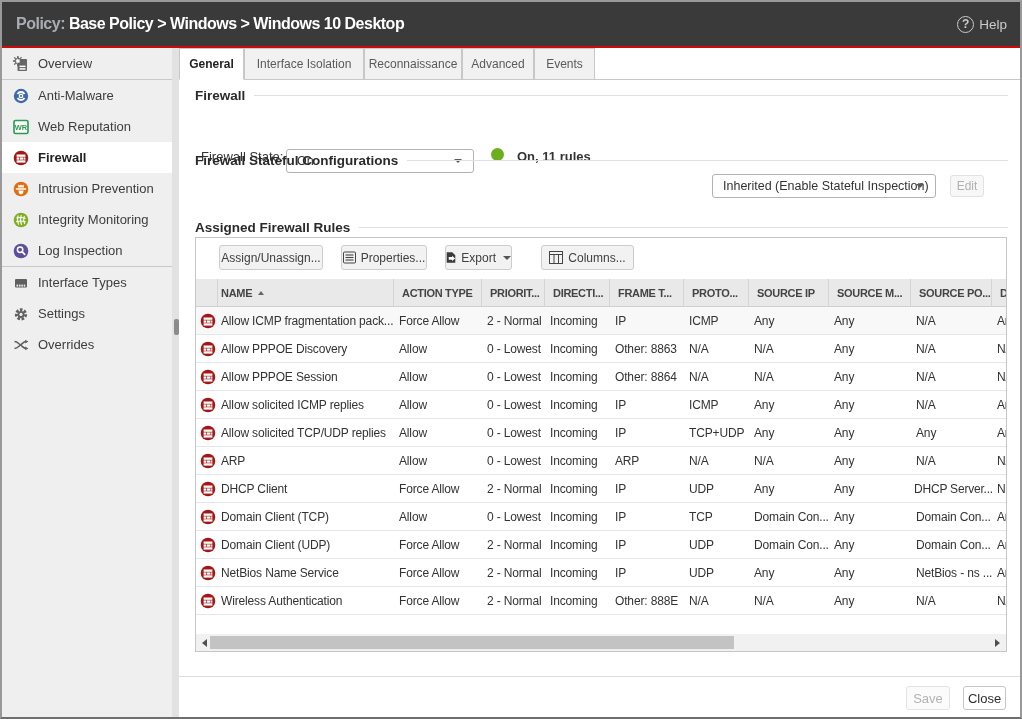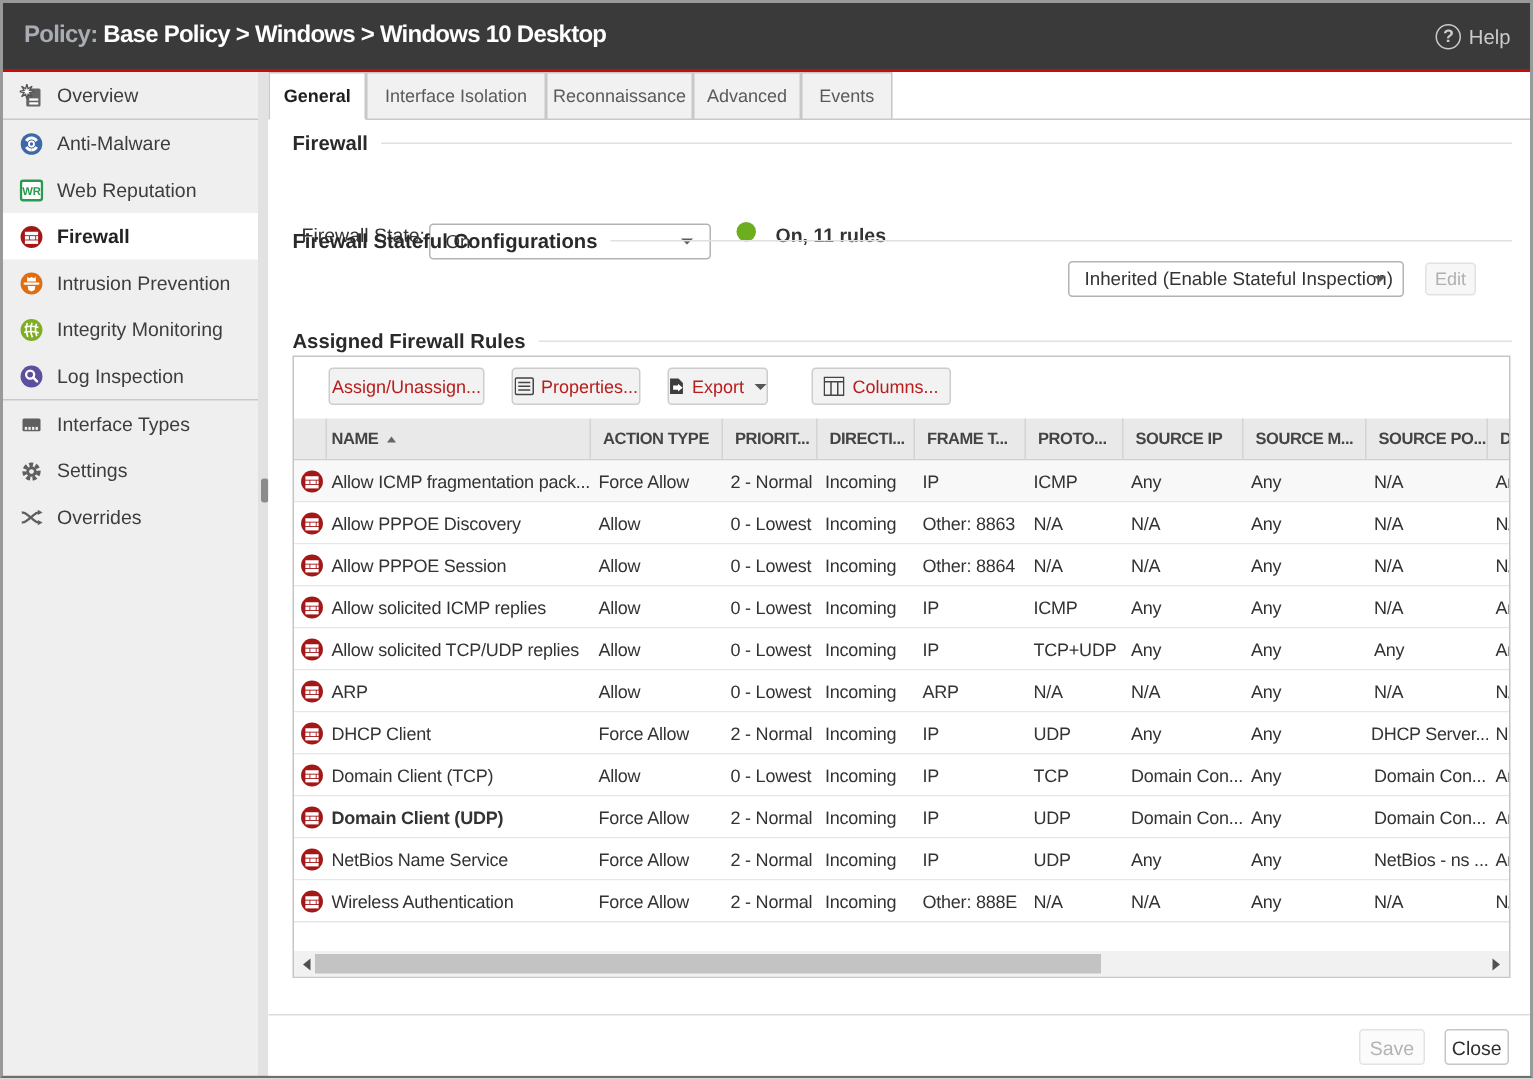--- a/index.html
+++ b/index.html
@@ -29,21 +29,21 @@
 
 .content { position:absolute; left:0; right:0; top:32px; bottom:41px; background:#fff; }
 .sect-h { display:flex; align-items:center; font-weight:bold; font-size:13.5px; color:#2a2a2a; white-space:nowrap; }
 .sect-h .ln { flex:1; height:1px; background:#e0e0e0; margin-left:9px; }
 
 .fs-row { display:flex; align-items:flex-start;margin-top:40px; }
 .sel-box { height:24px; border:1px solid #b3b3b3; border-radius:3px; background:#fff; position:relative; display:flex; align-items:center; padding-left:10px; color:#333; font-size:12.5px; white-space:nowrap; overflow:hidden; }
 .caret { position:absolute; right:11px; top:50%; margin-top:-2px; width:0; height:0; border-left:4px solid transparent; border-right:4px solid transparent; border-top:4.5px solid #5a5a5a; }
 .dot { width:13px; height:13px; border-radius:50%; background:#6cae1e; margin-top:-1px; }
 
-.btn { height:25px; border:1px solid #ccc; border-radius:3px; background:#f2f2f2; color:#b91c1c; display:inline-flex; align-items:center; justify-content:center; font-size:12px; }
+.btn { height:25px; border:1px solid #ccc; border-radius:3px; background:#f2f2f2; color:#404040; display:inline-flex; align-items:center; justify-content:center; font-size:12px; }
 .btn.dis { background:#f7f7f7; border-color:#e2e2e2; color:#b0b0b0; }
 
 .tblbox { position:absolute; left:16px; top:157px; width:812px; height:415px; border:1px solid #c6c6c6; background:#fff; overflow:hidden; }
 .toolbar { position:absolute; left:0; top:0; right:0; height:42px; background:#fff; }
 .thead { position:absolute; left:0; top:41px; width:812px; height:28px; background:#e9e9e9; border-bottom:1px solid #cfcfcf; display:flex; font-weight:bold; font-size:11px; letter-spacing:-0.3px; color:#444; }
 .th { flex:none; display:flex; align-items:center; padding-left:8px; border-right:1px solid #d4d4d4; overflow:hidden; white-space:nowrap; }
 .th:last-child { border-right:none; }
 .trow { position:absolute; left:0; width:812px; height:28px; display:flex; font-size:12px; letter-spacing:-0.15px; color:#333; border-bottom:1px solid #e6e6e6; background:#fff; }
 .trow.alt { background:#f8f8f8; }
 .td { flex:none; display:flex; align-items:center; padding-left:5px; overflow:hidden; white-space:nowrap; }
@@ -415,21 +415,21 @@
                 <circle cx="8" cy="8" r="7.3" fill="#a31717"></circle>
                 <g fill="#fff">
                   <rect x="3.6" y="4.5" width="8.8" height="2.3"></rect>
                   <rect x="3.6" y="7.4" width="2.7" height="2.3"></rect>
                   <rect x="6.9" y="7.4" width="3.6" height="2.3"></rect>
                   <rect x="11.1" y="7.4" width="1.3" height="2.3"></rect>
                   <rect x="3.6" y="10.3" width="8.8" height="2.3"></rect>
                 </g>
               </svg>
             </div>
-            <div class="td c1" style="padding-left:3px;font-weight:bold;">Domain Client (UDP)</div>
+            <div class="td c1" style="padding-left:3px;">Domain Client (UDP)</div>
             <div class="td c2">Force Allow</div>
             <div class="td c3">2 - Normal</div>
             <div class="td c4">Incoming</div>
             <div class="td c5">IP</div>
             <div class="td c6">UDP</div>
             <div class="td c7">Domain Con...</div>
             <div class="td c8">Any</div>
             <div class="td c9">Domain Con...</div>
             <div class="td c10">Any</div>
           </div>

